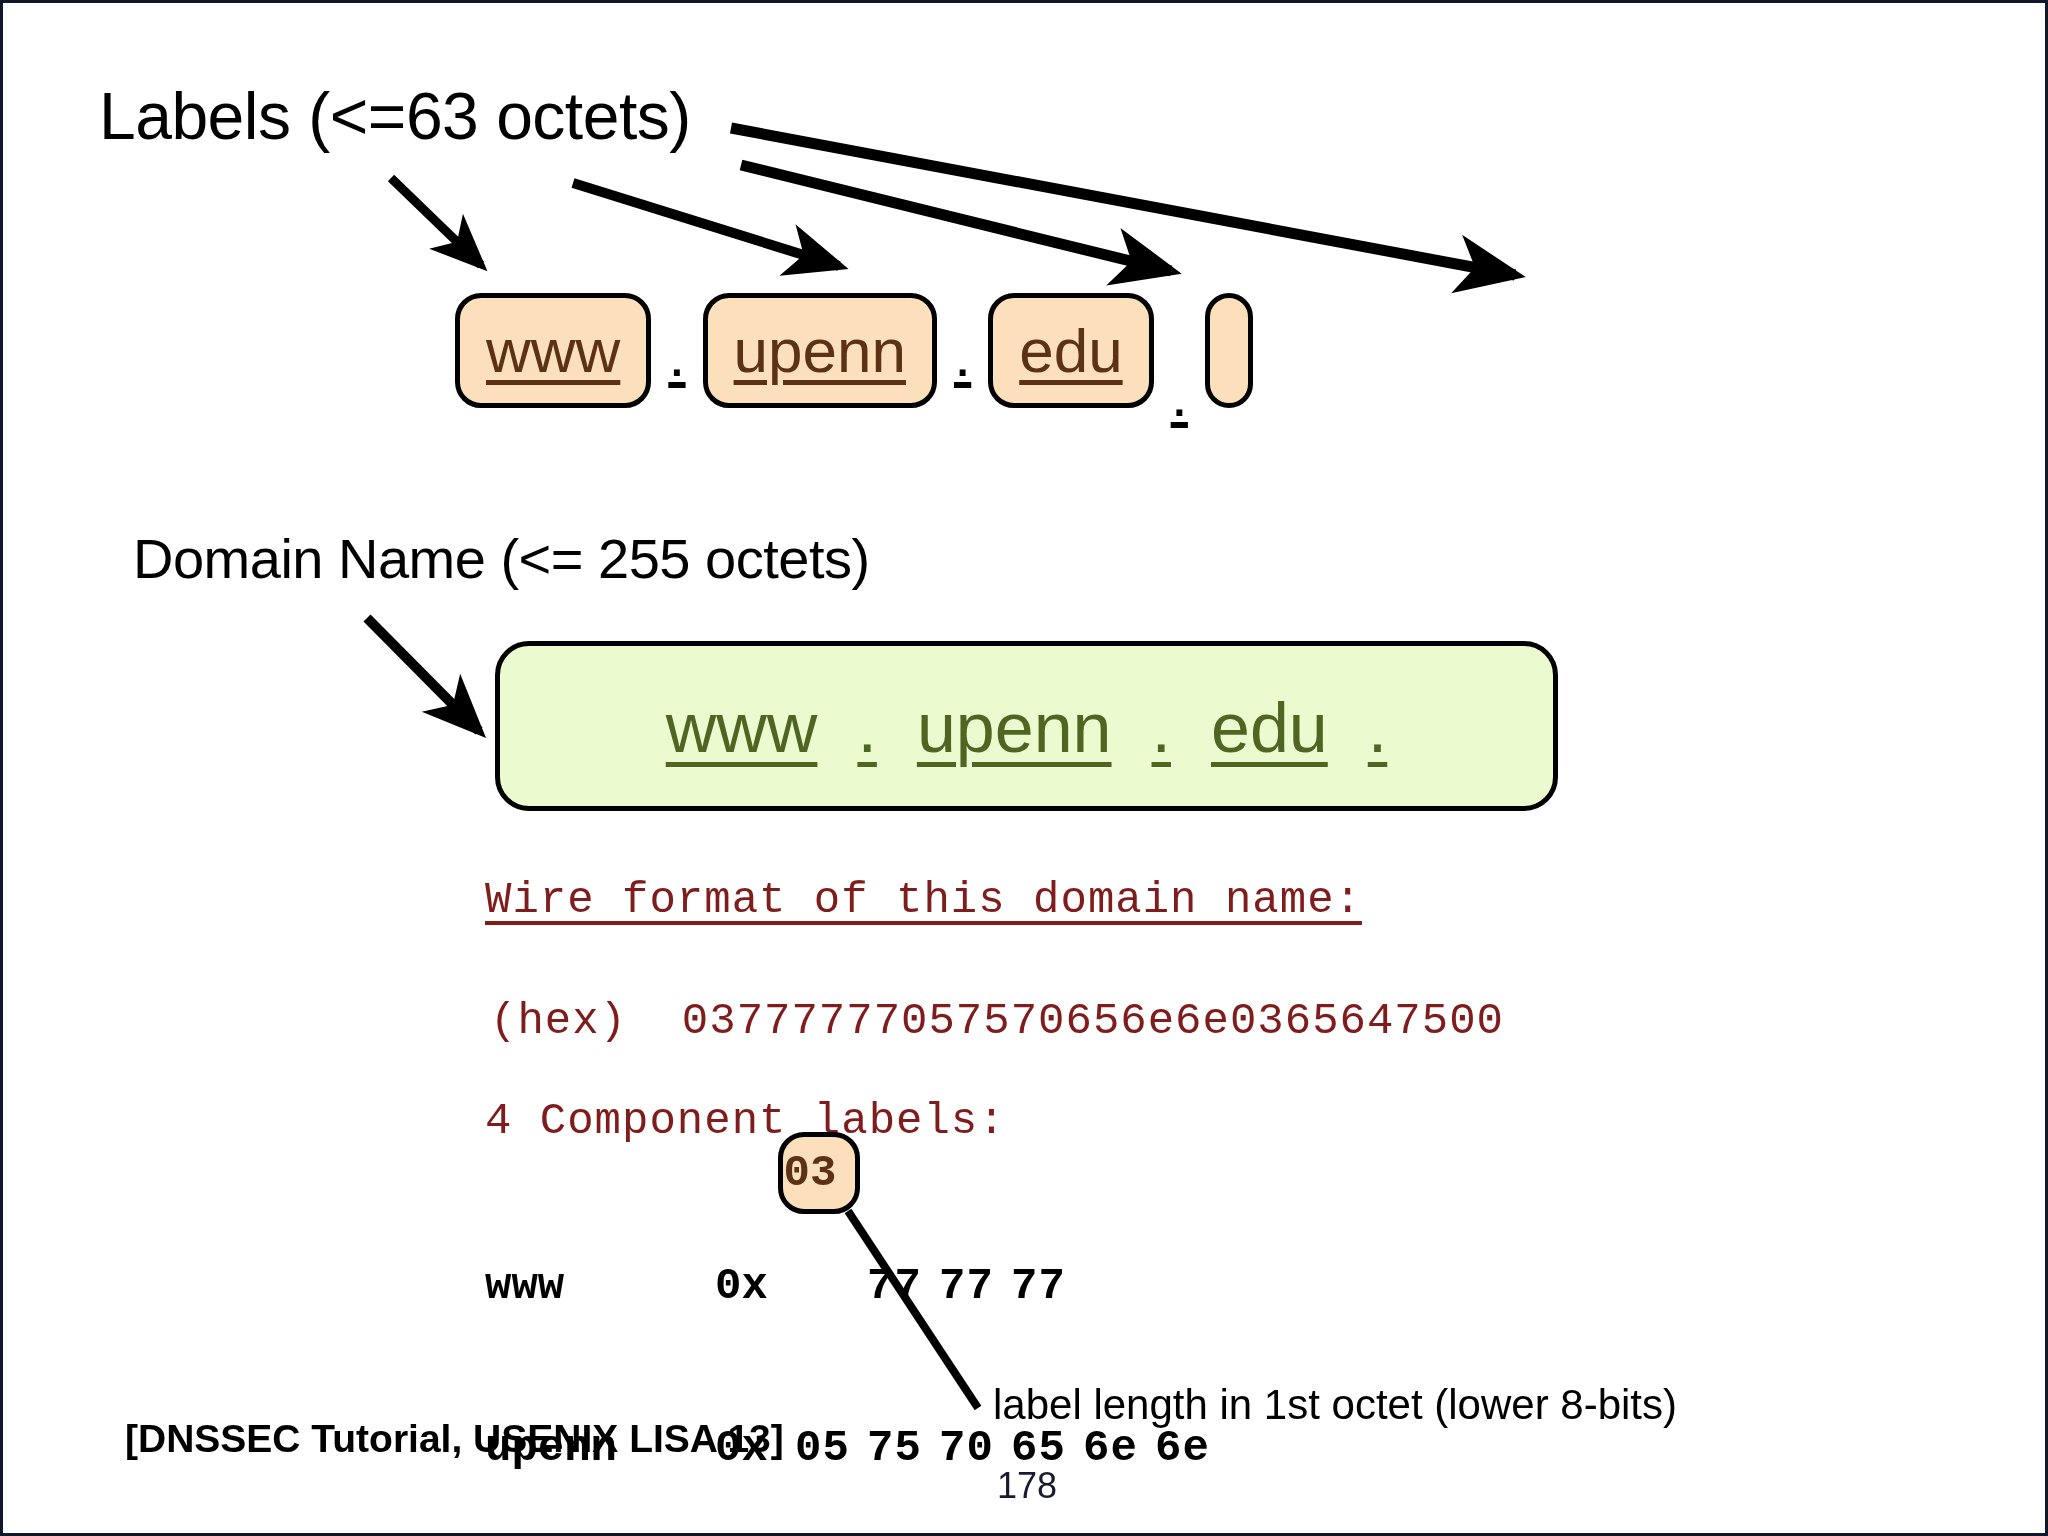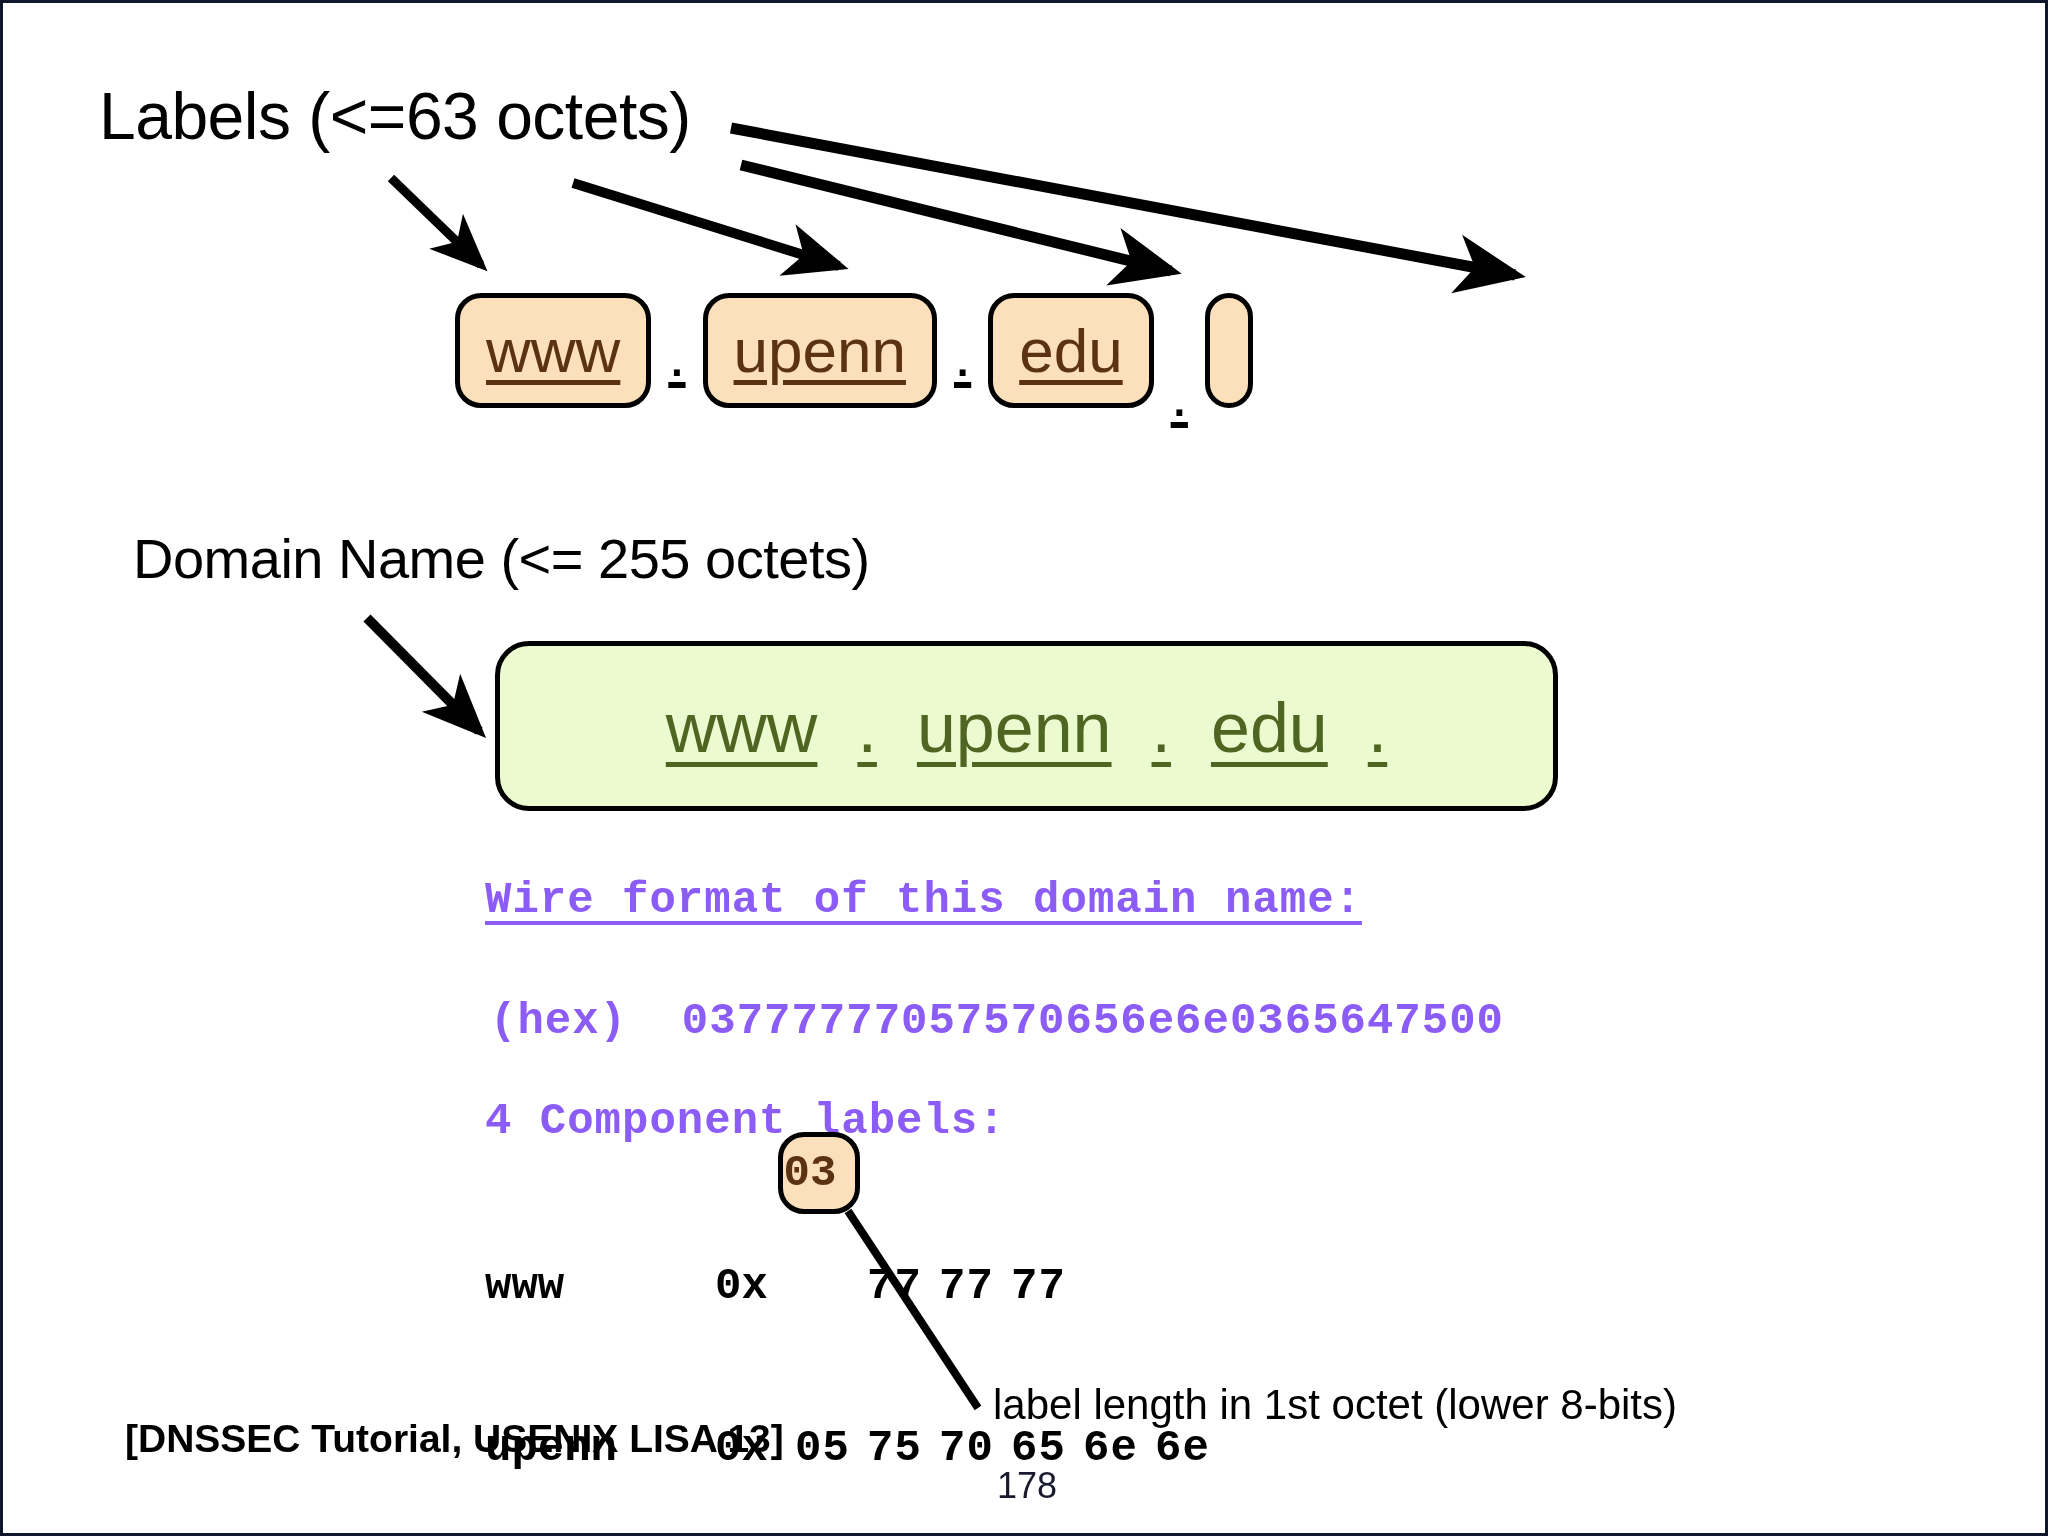--- a/index.html
+++ b/index.html
@@ -148,22 +148,22 @@
     text-decoration-thickness: 5px;
     text-underline-offset: 10px;
     line-height: 1;
     padding: 0 20px;
   }
 
   
   .mono {
     position: absolute;
     font-family: "Liberation Mono", "DejaVu Sans Mono", monospace;
-    font-weight: bold;
-    color: #8b5cf6;
+    font-weight: normal;
+    color: #7f1d1d;
     white-space: pre;
     line-height: 1;
   }
   #wire-title {
     left: 482px;
     top: 875px;
     font-size: 44px;
     text-decoration: underline;
     text-decoration-thickness: 4px;
     text-underline-offset: 9px;

